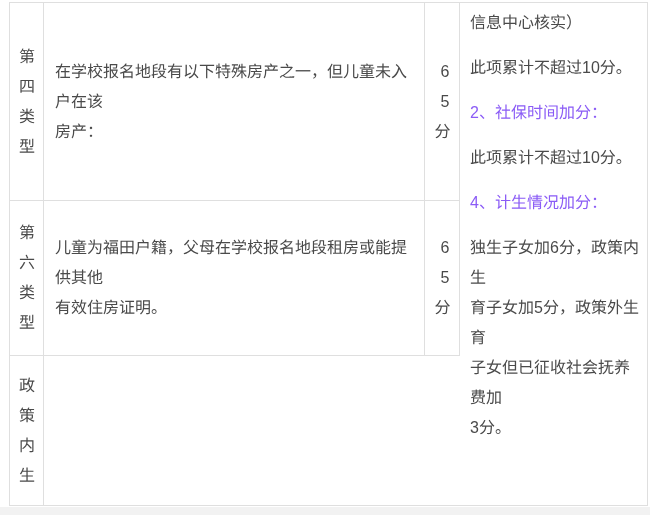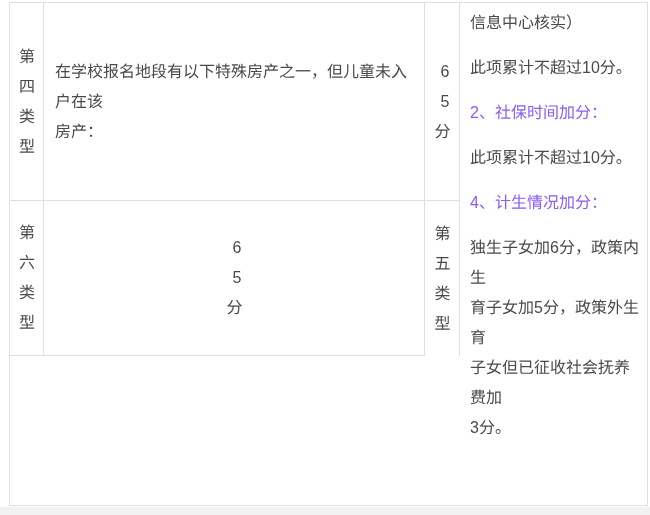--- a/index.html
+++ b/index.html
@@ -96,26 +96,30 @@
       <p>在学校报名地段有以下特殊房产之一，但儿童未入户在该
 房产：</p>
     </div>
     <div class="cell score-cell">
       <span class="vert-text">65分</span>
     </div>
 
     <div class="cell type-cell">
       <span class="vert-text">第六类型</span>
     </div>
+    <div class="cell desc-cell">
+      <p>儿童为福田户籍，父母在学校报名地段租房或能提供其他
+有效住房证明。</p>
+    </div>
     <div class="cell score-cell">
       <span class="vert-text">65分</span>
     </div>
 
     <div class="cell type-cell bottom-row">
-      <span class="vert-text">第五类型</span>
+      <span class="vert-text">政策内生</span>
     </div>
 
     <div class="cell notes-cell">
       <p>信息中心核实）</p>
       <p>此项累计不超过10分。</p>
       <p class="strong">2、社保时间加分：</p>
       <p>此项累计不超过10分。</p>
       <p class="strong">4、计生情况加分：</p>
       <p>独生子女加6分，政策内生
 育子女加5分，政策外生育

